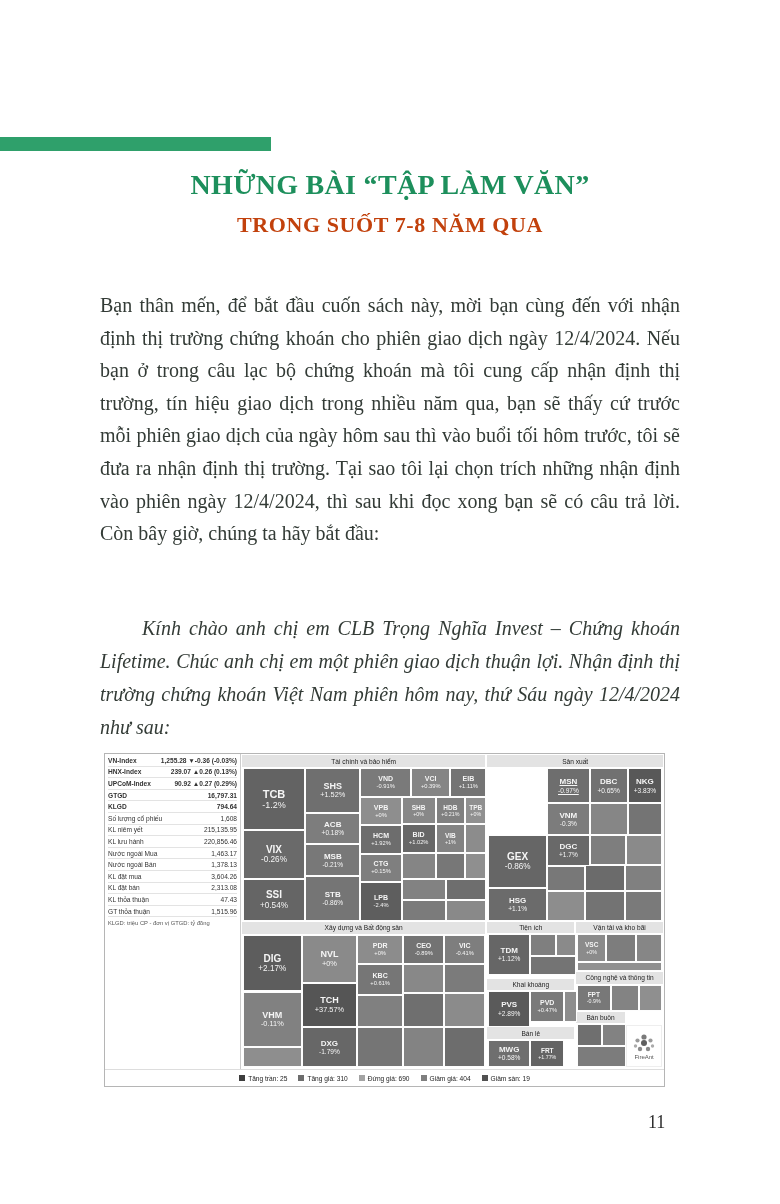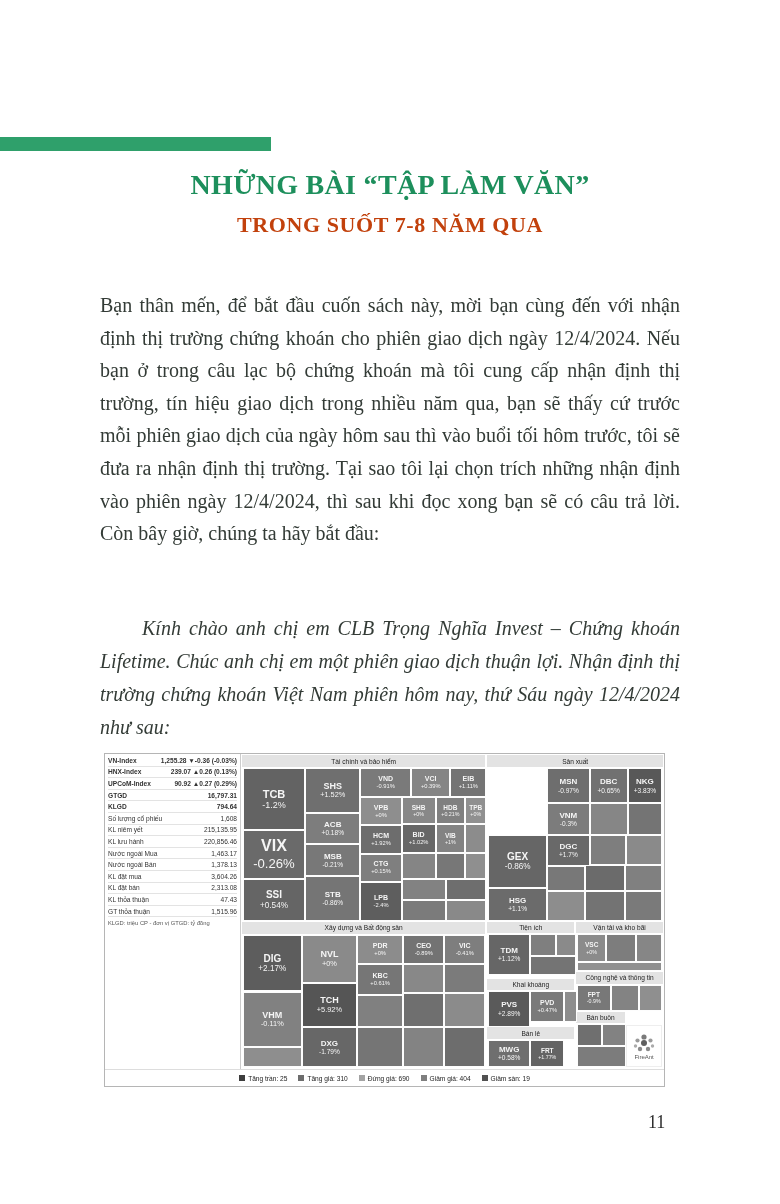--- a/index.html
+++ b/index.html
@@ -178,21 +178,21 @@
         </div>
         <div class="hm-tile" style="background: rgb(103, 103, 103); font-size: 7px; left: 38%; top: 22.2%; width: 8%; height: 9.2%;">
           <div class="hm-sym">BID</div>
           <div class="hm-chg">+1.02%</div>
         </div>
         <div class="hm-tile" style="background: rgb(131, 131, 131); font-size: 6.5px; left: 46%; top: 22.2%; width: 7%; height: 9.2%;">
           <div class="hm-sym">VIB</div>
           <div class="hm-chg">+1%</div>
         </div>
         <div class="hm-tile" style="background: rgb(140, 140, 140); font-size: 7px; left: 53%; top: 22.2%; width: 5%; height: 9.2%;"></div>
-        <div class="hm-tile" style="background: rgb(106, 106, 106); font-size: 16px; left: 0.4%; top: 24%; width: 14.8%; height: 15.6%;">
+        <div class="hm-tile" style="background: rgb(106, 106, 106); font-size: 10px; left: 0.4%; top: 24%; width: 14.8%; height: 15.6%;">
           <div class="hm-sym">VIX</div>
           <div class="hm-chg">-0.26%</div>
         </div>
         <div class="hm-tile" style="background: rgb(120, 120, 120); font-size: 8px; left: 15.2%; top: 28.6%; width: 13%; height: 10.2%;">
           <div class="hm-sym">MSB</div>
           <div class="hm-chg">-0.21%</div>
         </div>
         <div class="hm-tile" style="background: rgb(127, 127, 127); font-size: 7px; left: 28.2%; top: 31.6%; width: 9.8%; height: 9%;">
           <div class="hm-sym">CTG</div>
           <div class="hm-chg">+0.15%</div>
@@ -209,21 +209,21 @@
           <div class="hm-chg">-0.86%</div>
         </div>
         <div class="hm-tile" style="background: rgb(94, 94, 94); font-size: 7px; left: 28.2%; top: 40.6%; width: 9.8%; height: 12.4%;">
           <div class="hm-sym">LPB</div>
           <div class="hm-chg">-2.4%</div>
         </div>
         <div class="hm-tile" style="background: rgb(130, 130, 130); font-size: 7px; left: 38%; top: 39.6%; width: 10.5%; height: 6.8%;"></div>
         <div class="hm-tile" style="background: rgb(110, 110, 110); font-size: 7px; left: 48.5%; top: 39.6%; width: 9.5%; height: 6.8%;"></div>
         <div class="hm-tile" style="background: rgb(123, 123, 123); font-size: 7px; left: 38%; top: 46.4%; width: 10.5%; height: 6.6%;"></div>
         <div class="hm-tile" style="background: rgb(137, 137, 137); font-size: 7px; left: 48.5%; top: 46.4%; width: 9.5%; height: 6.6%;"></div>
-        <div class="hm-tile" style="background: rgb(110, 110, 110); font-size: 8px; left: 72.4%; top: 4.6%; width: 10%; height: 11%;">
+        <div class="hm-tile" style="background: rgb(110, 110, 110); font-size: 8px; left: 72.4%; top: 4.6%; width: 10%; height: 11%; text-decoration: underline;">
           <div class="hm-sym">MSN</div>
           <div class="hm-chg">-0.97%</div>
         </div>
         <div class="hm-tile" style="background: rgb(113, 113, 113); font-size: 8px; left: 82.4%; top: 4.6%; width: 9%; height: 11%;">
           <div class="hm-sym">DBC</div>
           <div class="hm-chg">+0.65%</div>
         </div>
         <div class="hm-tile" style="background: rgb(88, 88, 88); font-size: 8px; left: 91.4%; top: 4.6%; width: 8.2%; height: 11%;">
           <div class="hm-sym">NKG</div>
           <div class="hm-chg">+3.83%</div>
@@ -275,21 +275,21 @@
           <div class="hm-chg">-0.41%</div>
         </div>
         <div class="hm-tile" style="background: rgb(118, 118, 118); font-size: 7px; left: 27.4%; top: 66.6%; width: 11%; height: 10%;">
           <div class="hm-sym">KBC</div>
           <div class="hm-chg">+0.61%</div>
         </div>
         <div class="hm-tile" style="background: rgb(136, 136, 136); font-size: 7px; left: 38.4%; top: 66.6%; width: 9.6%; height: 9.4%;"></div>
         <div class="hm-tile" style="background: rgb(123, 123, 123); font-size: 7px; left: 48%; top: 66.6%; width: 9.8%; height: 9.4%;"></div>
         <div class="hm-tile" style="background: rgb(85, 85, 85); font-size: 9px; left: 14.4%; top: 72.6%; width: 13%; height: 14%;">
           <div class="hm-sym">TCH</div>
-          <div class="hm-chg">+5.92%</div>
+          <div class="hm-chg">+37.57%</div>
         </div>
         <div class="hm-tile" style="background: rgb(129, 129, 129); font-size: 9px; left: 0.4%; top: 75.4%; width: 14%; height: 17.6%;">
           <div class="hm-sym">VHM</div>
           <div class="hm-chg">-0.11%</div>
         </div>
         <div class="hm-tile" style="background: rgb(103, 103, 103); font-size: 8px; left: 14.4%; top: 86.6%; width: 13%; height: 12.8%;">
           <div class="hm-sym">DXG</div>
           <div class="hm-chg">-1.79%</div>
         </div>
         <div class="hm-tile" style="background: rgb(128, 128, 128); font-size: 7px; left: 27.4%; top: 76.6%; width: 11%; height: 10.2%;"></div>

